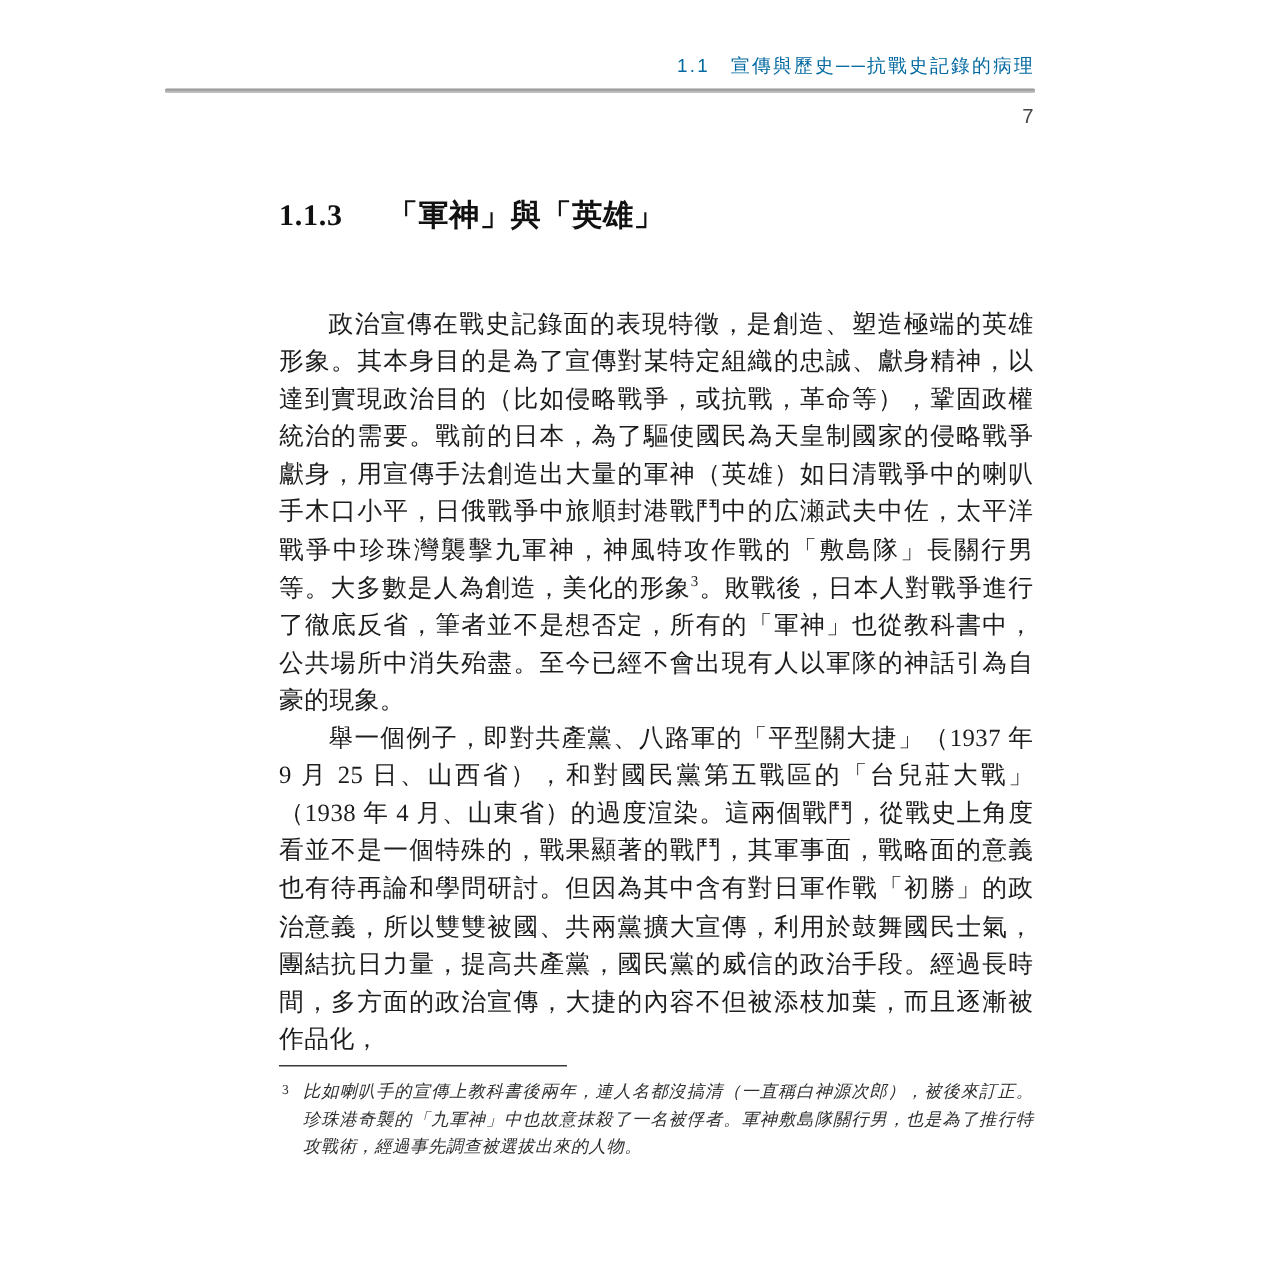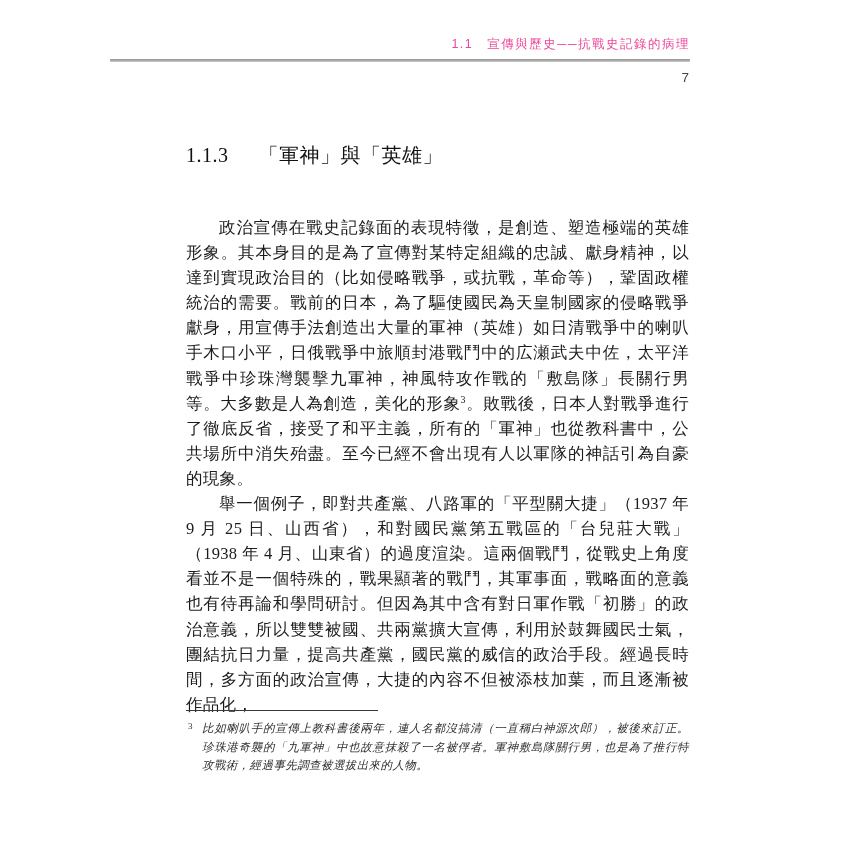--- a/index.html
+++ b/index.html
@@ -14,21 +14,21 @@
 
   
   .header-block {
     position:absolute;
     left:110px; right:160px; top:36px;
   }
   .running-header {
     text-align:right;
     font-family:"Liberation Sans", sans-serif;
     font-size:12.5px;
-    color:#ec4899;
+    color:#0369a1;
     letter-spacing:1.5px;
     padding-bottom:6px;
   }
   .header-rule {
     height:3px;
     background:linear-gradient(#8f8f8f, #c9c9c9);
     border-radius:1px;
   }
   .page-number {
     text-align:right;
@@ -40,26 +40,25 @@
   }
 
   
   .content {
     position:absolute;
     left:186px; top:130px;
     width:503px;
   }
   .section-heading {
     font-family:"Liberation Sans", sans-serif;
-    font-weight:normal;
+    font-weight:bold;
     font-size:20px;
     color:#111;
     margin-bottom:46px;
     letter-spacing:0.5px;
-    margin-top:12px;
   }
   .section-heading .sec-num {
     margin-right:30px;
     font-family:"Liberation Serif", serif;
   }
   .body-text p {
     font-size:16.5px;
     line-height:25.1px;
     color:#1c1c1c;
     text-align:justify;
@@ -111,21 +110,21 @@
     <div class="page-number">7</div>
   </div>
 
   <div class="content">
 
     <div class="section-heading">
       <span class="sec-num">1.1.3</span><span>「軍神」與「英雄」</span>
     </div>
 
     <div class="body-text">
-      <p><span>政治宣傳在戰史記錄面的表現特徵，是創造、塑造極端的英雄形象。其本身目的是為了宣傳對某特定組織的忠誠、獻身精神，以達到實現政治目的（比如侵略戰爭，或抗戰，革命等），鞏固政權統治的需要。戰前的日本，為了驅使國民為天皇制國家的侵略戰爭獻身，用宣傳手法創造出大量的軍神（英雄）如日清戰爭中的喇叭手木口小平，日俄戰爭中旅順封港戰鬥中的広瀬武夫中佐，太平洋戰爭中珍珠灣襲擊九軍神，神風特攻作戰的「敷島隊」長關行男等。大多數是人為創造，美化的形象</span><sup>3</sup><span>。敗戰後，日本人對戰爭進行了徹底反省，接受了和平主義，所有的「軍神」也從教科書中，公共場所中消失殆盡。至今已經不會出現有人以軍隊的神話引為自豪的現象。</span></p>
+      <p><span>政治宣傳在戰史記錄面的表現特徵，是創造、塑造極端的英雄形象。其本身目的是為了宣傳對某特定組織的忠誠、獻身精神，以達到實現政治目的（比如侵略戰爭，或抗戰，革命等），鞏固政權統治的需要。戰前的日本，為了驅使國民為天皇制國家的侵略戰爭獻身，用宣傳手法創造出大量的軍神（英雄）如日清戰爭中的喇叭手木口小平，日俄戰爭中旅順封港戰鬥中的広瀬武夫中佐，太平洋戰爭中珍珠灣襲擊九軍神，神風特攻作戰的「敷島隊」長關行男等。大多數是人為創造，美化的形象</span><sup>3</sup><span>。敗戰後，日本人對戰爭進行了徹底反省，筆者並不是想否定，所有的「軍神」也從教科書中，公共場所中消失殆盡。至今已經不會出現有人以軍隊的神話引為自豪的現象。</span></p>
       <p>舉一個例子，即對共產黨、八路軍的「平型關大捷」（1937 年 9 月 25 日、山西省），和對國民黨第五戰區的「台兒莊大戰」（1938 年 4 月、山東省）的過度渲染。這兩個戰鬥，從戰史上角度看並不是一個特殊的，戰果顯著的戰鬥，其軍事面，戰略面的意義也有待再論和學問研討。但因為其中含有對日軍作戰「初勝」的政治意義，所以雙雙被國、共兩黨擴大宣傳，利用於鼓舞國民士氣，團結抗日力量，提高共產黨，國民黨的威信的政治手段。經過長時間，多方面的政治宣傳，大捷的內容不但被添枝加葉，而且逐漸被作品化，</p>
     </div>
 
   </div>
 
   <div class="footnote-area">
     <div class="footnote-separator"></div>
     <div class="footnote">
       <span class="fn-marker">3</span><span>比如喇叭手的宣傳上教科書後兩年，連人名都沒搞清（一直稱白神源次郎），被後來訂正。珍珠港奇襲的「九軍神」中也故意抹殺了一名被俘者。軍神敷島隊關行男，也是為了推行特攻戰術，經過事先調查被選拔出來的人物。</span>
     </div>

